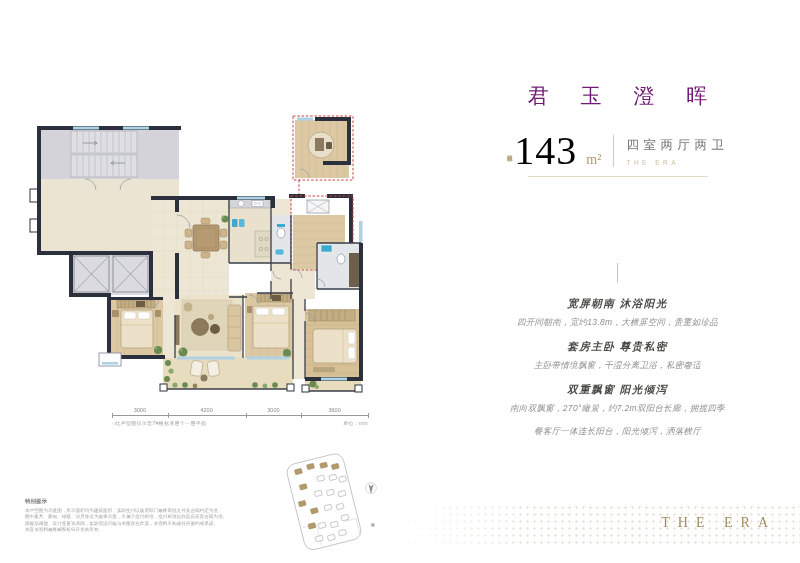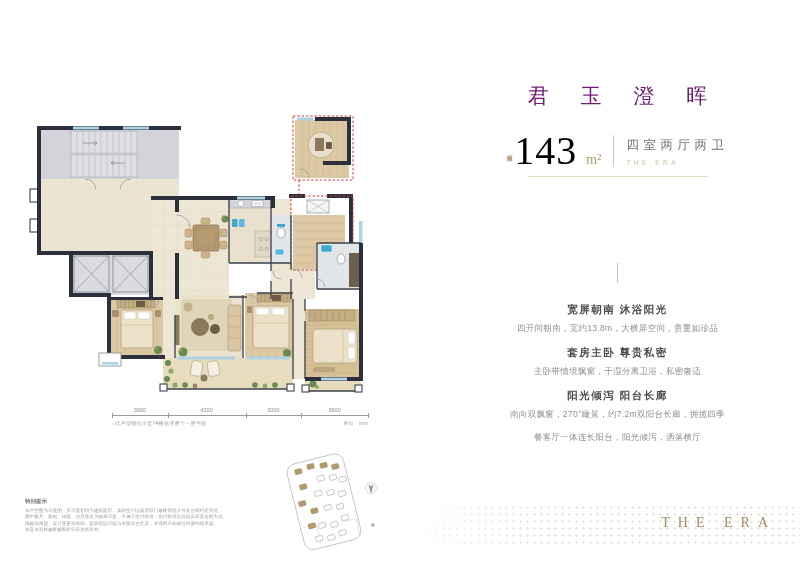--- a/index.html
+++ b/index.html
@@ -30,21 +30,21 @@
                height:30px;align-self:center;margin-right:2px;}
   .area-value{font-family:"Liberation Serif","DejaVu Serif",serif;font-size:40px;line-height:0.82;
               color:#000000;letter-spacing:1px;}
   .area-unit{font-family:"Liberation Serif","DejaVu Serif",serif;font-size:14px;color:#b29a71;margin-left:9px;}
   .area-div{width:1px;height:32px;background:#d8cbae;margin:0 12px;}
   .area-right{text-align:left;}
   .layout-cn{font-size:12.5px;letter-spacing:4.5px;color:#737373;}
   .layout-en{font-size:6.5px;letter-spacing:3.5px;color:#ccbe9c;margin-top:5px;}
   .area-underline{width:180px;height:1px;background:#e4dbc5;margin:8px auto 0;}
   .mid-div{width:1px;height:20px;background:#c3c3c3;margin:86px auto 0;}
-  .features{margin-top:20px;}
+  .features{margin-top:14px;font-style:italic;}
   .feature{margin-bottom:11px;}
   .feature h3{font-size:10.5px;color:#4a4a46;letter-spacing:1.5px;font-weight:bold;margin:0;}
   .feature p{font-size:8.5px;color:#8f8f8f;margin:6px 0 0;letter-spacing:0.3px;}
 
   
   .disclaimer{position:absolute;left:25px;top:498px;width:225px;}
   .disclaimer .dt{font-size:5.5px;font-weight:bold;color:#777;margin-bottom:3px;}
   .disclaimer p{font-size:4.6px;color:#9c9c9c;line-height:1.4;margin:0;}
 
   
@@ -343,21 +343,21 @@
     <div class="features">
       <div class="feature">
         <h3>宽屏朝南 沐浴阳光</h3>
         <p>四开间朝南，宽约13.8m，大横屏空间，贵重如珍品</p>
       </div>
       <div class="feature">
         <h3>套房主卧 尊贵私密</h3>
         <p>主卧带情境飘窗，干湿分离卫浴，私密奢适</p>
       </div>
       <div class="feature">
-        <h3>阳光倾泻 阳台长廊</h3>
+        <h3>双重飘窗 阳光倾泻</h3>
         <p>南向双飘窗，270°瞰景，约7.2m双阳台长廊，拥揽四季</p>
       </div>
       <div class="feature">
         <p>餐客厅一体连长阳台，阳光倾泻，洒落横厅</p>
       </div>
     </div>
   </div>
 
   <div class="disclaimer">
     <div class="dt">特别提示</div>

